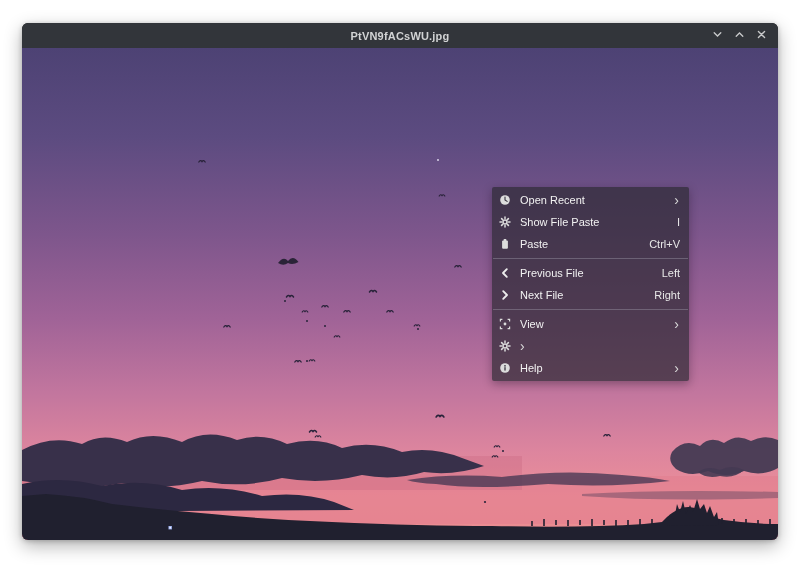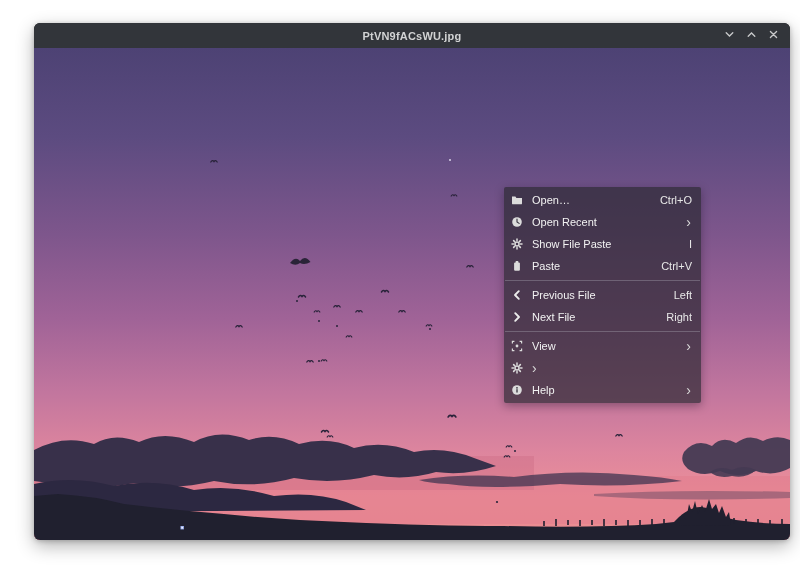--- a/index.html
+++ b/index.html
@@ -5,21 +5,20 @@
   html,body{margin:0;padding:0}
   body{
     width:800px;height:575px;position:relative;background:#ffffff;
     font-family:"Liberation Sans",sans-serif;overflow:hidden;
   }
   .window{
     position:absolute;left:22px;top:23px;width:756px;height:517px;
     border-radius:6px;overflow:hidden;
     box-shadow:0 6px 18px rgba(0,0,0,.30),0 1px 5px rgba(0,0,0,.22);
     background:#222;
-    margin-left:12px;
   }
   .titlebar{
     height:25px;background:#32353a;display:flex;align-items:center;
     justify-content:center;position:relative;user-select:none;
   }
   .title{color:#d2d3d4;font-size:11px;font-weight:bold;letter-spacing:.2px}
   .controls{position:absolute;right:9px;top:0;height:100%;display:flex;align-items:center;gap:7px}
   .ctrl-btn{width:15px;height:15px;border:none;background:none;padding:0;display:flex;align-items:center;justify-content:center;cursor:pointer}
   .viewport{position:relative;width:756px;height:492px;background:#6d5a8c}
   .photo{position:absolute;left:0;top:0;display:block}
@@ -130,29 +129,20 @@
         <circle cx="285" cy="313" r="1" fill="#29233a" stroke="none"></circle>
         <circle cx="481" cy="403" r="1" fill="#29233a" stroke="none"></circle>
         <circle cx="463" cy="454" r="1.1" fill="#29233a" stroke="none"></circle>
       </g>
 
       <path d="M-10 1Q-4.5 -6.5 0 -1Q5 -7.5 10.5 0Q4.5 3.5 0 1Q-4.5 4.5 -10 1Z" fill="#2a2438" transform="translate(266 214)"></path>
     </svg>
 
     <div class="context-menu">
 
-      <div class="menu-item">
-        <span class="mi-icon">
-            <svg width="12" height="12" viewBox="0 0 12 12">
-              <path d="M1 2.6h3.4l1 1.4H11v5.4c0 .5-.4.9-.9.9H1.9c-.5 0-.9-.4-.9-.9z" fill="#dcdcdc"></path>
-            </svg>
-          </span>
-        <span class="mi-label">Open…</span>
-        <span class="mi-shortcut">Ctrl+O</span>
-      </div>
 
       <div class="menu-item">
         <span class="mi-icon">
             <svg width="12" height="12" viewBox="0 0 12 12">
               <circle cx="6" cy="6" r="4.8" fill="#dcdcdc"></circle>
               <path d="M6 3v3l2.1 1.4" stroke="#34303c" stroke-width="1.1" fill="none" stroke-linecap="round"></path>
             </svg>
           </span>
         <span class="mi-label">Open Recent</span>
         <span class="mi-arrow">›</span>

